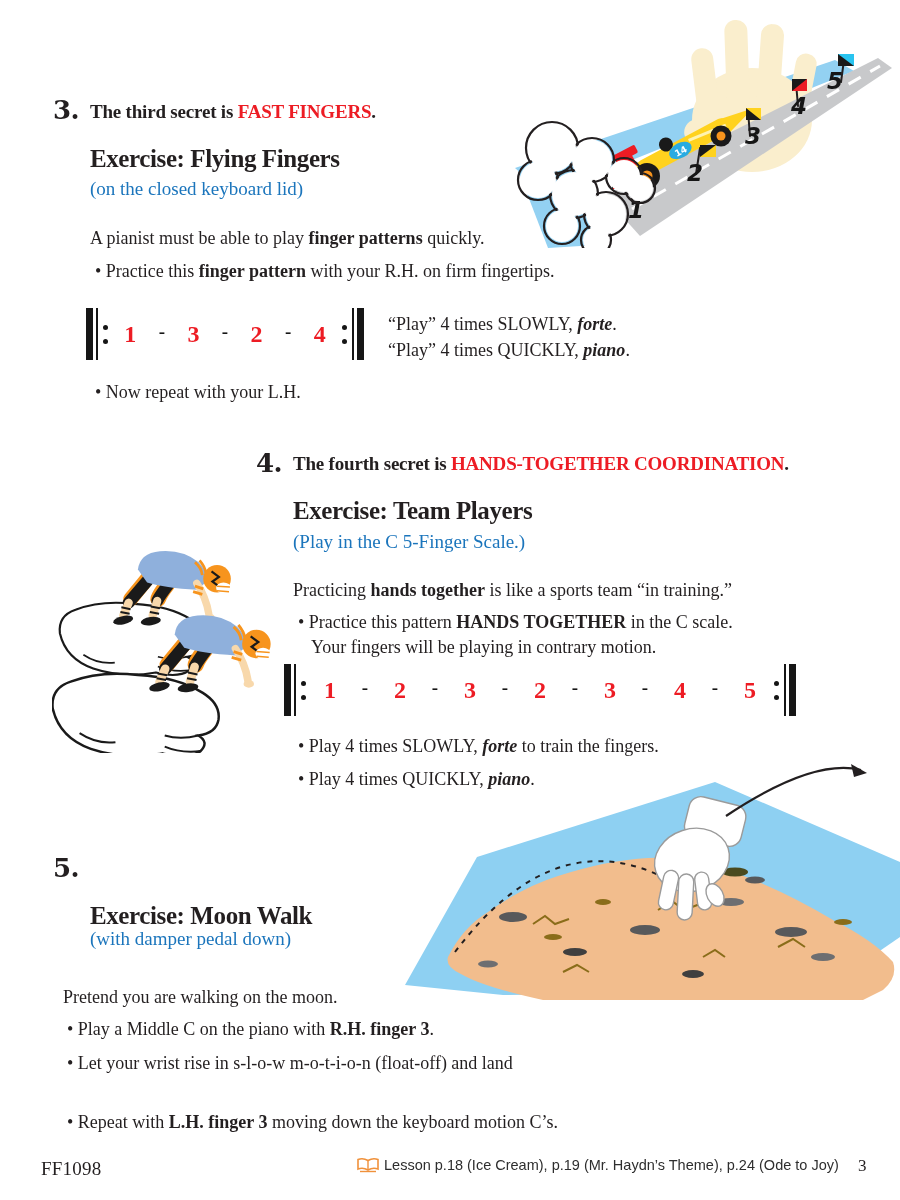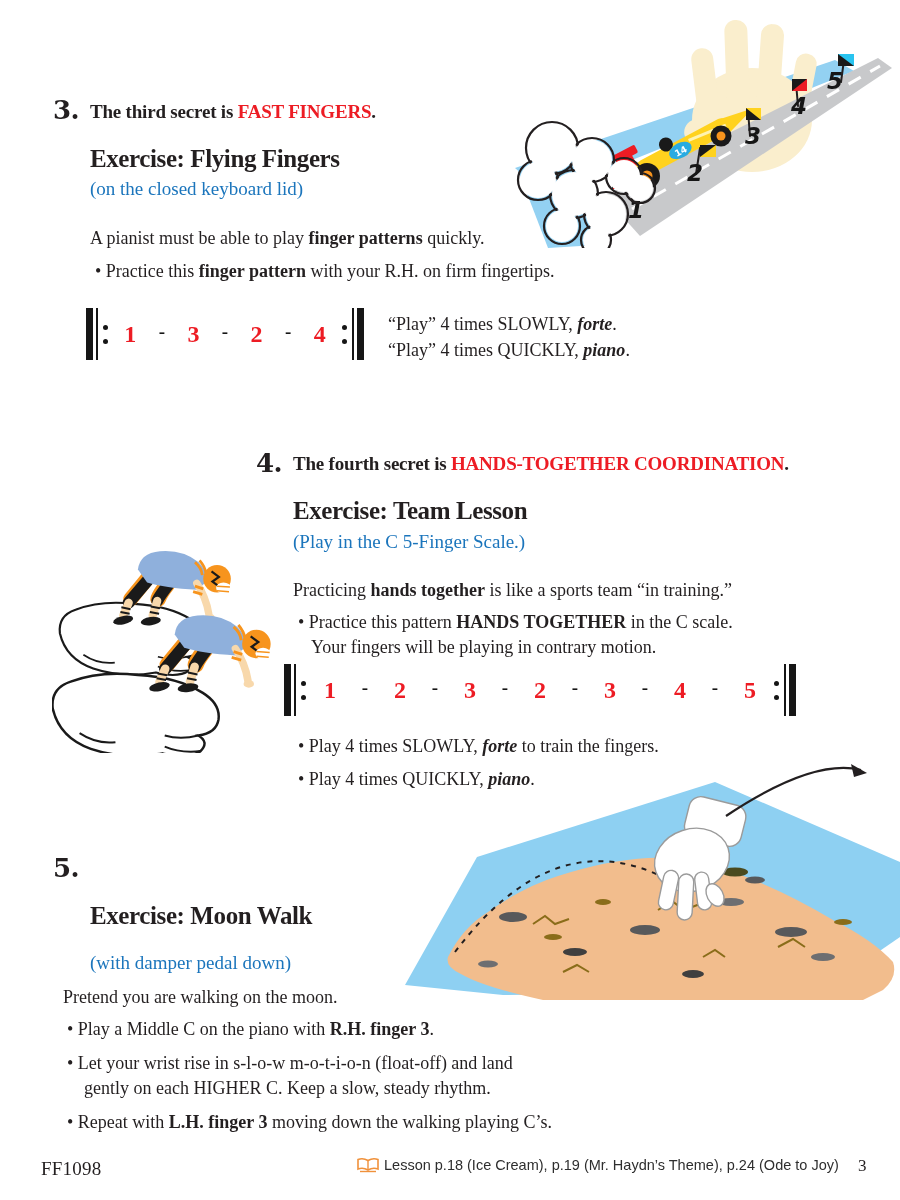--- a/index.html
+++ b/index.html
@@ -75,20 +75,21 @@
       <div class="bar thin"></div>
         <div class="bar thick"></div>
     </div>
   </div>
 
   <div class="abs playnotes" style="left:388px;top:311px;">
     <div><span>“Play” 4 times SLOWLY, </span><span class="bi">forte</span><span>.</span></div>
     <div><span>“Play” 4 times QUICKLY, </span><span class="bi">piano</span><span>.</span></div>
   </div>
 
+  <div class="abs body" style="left:95px;top:382px;"><span>•  </span><span>Now repeat with your L.H.</span></div>
 
   <svg class="abs" style="left:500px;top:8px;" width="398" height="240" viewBox="0 0 398 240">
 
     <g>
       <polygon points="15,160 335,52 354,63 45,187" fill="#93d1f2"></polygon>
       <polygon points="18,162 64,149 97,237 48,240" fill="#93d1f2"></polygon>
     </g>
 
     <g fill="#faeecd">
       <ellipse cx="252" cy="112" rx="60" ry="52"></ellipse>
@@ -168,21 +169,21 @@
           <circle cx="106" cy="206" r="20"></circle>
         <circle cx="140" cy="180" r="13"></circle>
           <circle cx="62" cy="218" r="16"></circle>
           <circle cx="96" cy="232" r="13"></circle>
       </g>
     </g>
   </svg>
 
   <div class="abs secnum" style="left:256px;top:448px;">4.</div>
   <div class="abs sectitle" style="left:293px;top:453px;"><span>The fourth secret is </span><span class="red">HANDS-TOGETHER COORDINATION</span><span>.</span></div>
-  <div class="abs exheading" style="left:293px;top:497px;">Exercise: Team Lesson</div>
+  <div class="abs exheading" style="left:293px;top:497px;">Exercise: Team Players</div>
   <div class="abs subheading" style="left:293px;top:531px;">(Play in the C 5-Finger Scale.)</div>
   <div class="abs body" style="left:293px;top:580px;"><span>Practicing </span><span class="b">hands together</span><span> is like a sports team “in training.”</span></div>
   <div class="abs body" style="left:298px;top:612px;"><span>•  </span><span>Practice this pattern </span><span class="b">HANDS TOGETHER</span><span> in the C scale.</span></div>
   <div class="abs body" style="left:311px;top:637px;"><span>Your fingers will be playing in contrary motion.</span></div>
 
   <div class="abs pattern-row" style="left:284px;top:662px;width:512px;">
     <div class="rpt left">
       <div class="bar thick"></div>
         <div class="bar thin"></div>
       <div class="dots">
@@ -248,26 +249,25 @@
       </g>
     </defs>
     <use href="#fbhand" transform="translate(2,48) scale(0.98)"></use>
     <use href="#fbplayer" transform="translate(62,-6) scale(0.92)"></use>
     <use href="#fbhand" transform="translate(-6,118) scale(1.12)"></use>
     <use href="#fbplayer" transform="translate(98,58) scale(0.95)"></use>
   </svg>
 
   <div class="abs secnum" style="left:53px;top:853px;">5.</div>
   <div class="abs exheading" style="left:90px;top:902px;">Exercise: Moon Walk</div>
-  <div class="abs subheading" style="left:90px;top:952px;">(with damper pedal down)</div>
+  <div class="abs subheading" style="left:90px;top:928px;">(with damper pedal down)</div>
   <div class="abs body" style="left:63px;top:987px;"><span>Pretend you are walking on the moon.</span></div>
   <div class="abs body" style="left:67px;top:1019px;"><span>•  </span><span>Play a Middle C on the piano with </span><span class="b">R.H. finger 3</span><span>.</span></div>
   <div class="abs body" style="left:67px;top:1053px;"><span>•  </span><span>Let your wrist rise in  s-l-o-w  m-o-t-i-o-n  (float-off) and land</span></div>
-  <div class="abs body" style="left:84px;top:1078px;"><span>gently on each HIGHER C. Keep a slow, steady rhythm.</span></div>
-  <div class="abs body" style="left:67px;top:1112px;"><span>•  </span><span>Repeat with </span><span class="b">L.H. finger 3</span><span> moving down the walking playing C’s.</span></div>
+  <div class="abs body" style="left:67px;top:1112px;"><span>•  </span><span>Repeat with </span><span class="b">L.H. finger 3</span><span> moving down the keyboard motion C’s.</span></div>
 
   <svg class="abs" style="left:393px;top:752px;" width="507" height="248" viewBox="0 0 507 248">
     <polygon points="84,105 322,30 507,110 507,185 430,238 110,243 12,233" fill="#8ed0f2"></polygon>
     <path d="M 55,205 Q 70,175 95,160 Q 130,135 165,124 Q 215,108 255,106 Q 300,104 340,120
              Q 390,138 440,168 Q 480,188 500,210 Q 505,225 490,238 L 470,248 L 150,248
              Q 90,235 68,222 Q 52,215 55,205 Z" fill="#f2bd8d"></path>
     <g>
       <ellipse cx="120" cy="165" rx="14" ry="5" fill="#58595b"></ellipse>
       <ellipse cx="182" cy="200" rx="12" ry="4" fill="#3f3f3f"></ellipse>
       <ellipse cx="252" cy="178" rx="15" ry="5" fill="#58595b"></ellipse>

